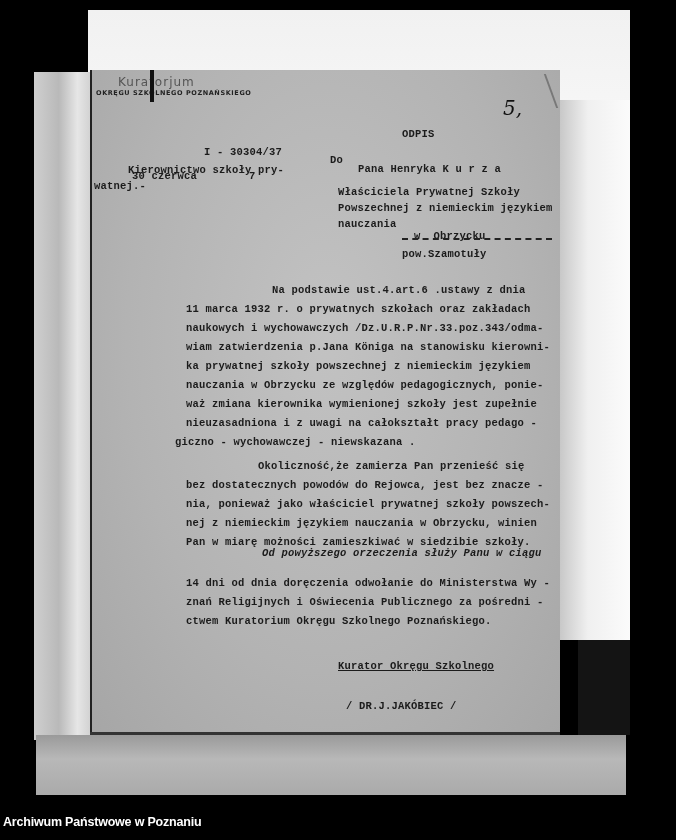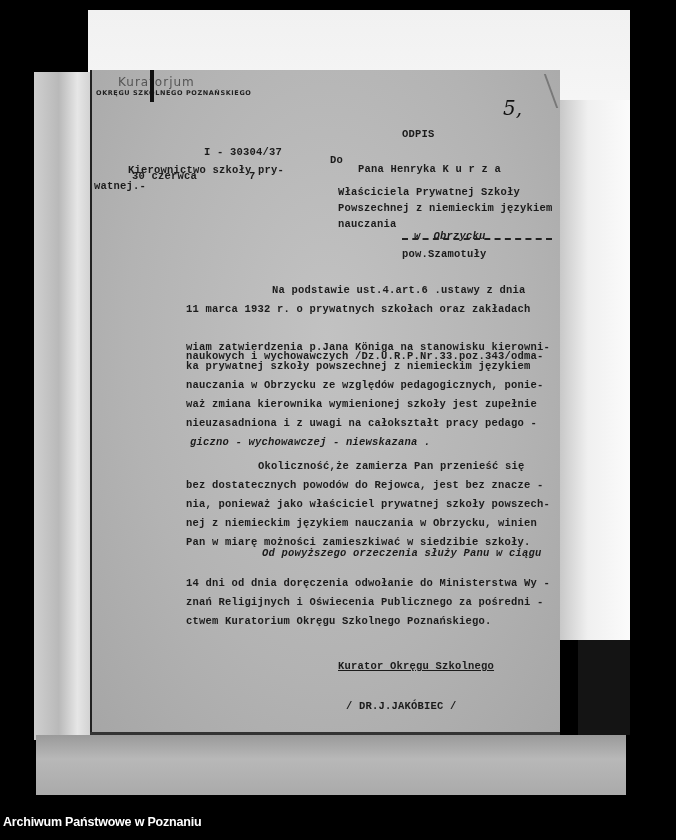--- a/index.html
+++ b/index.html
@@ -72,33 +72,33 @@
   <div class="t" style="left:112px;top:76px;">I - 30304/37</div>
   <div class="t" style="left:36px;top:94px;">Kierownictwo szkoły pry-</div>
   <div class="t" style="left:2px;top:110px;">watnej.-</div>
 
   <div class="t" style="left:310px;top:58px;">ODPIS</div>
   <div class="t" style="left:238px;top:84px;">Do</div>
   <div class="t" style="left:266px;top:93px;">Pana Henryka K u r z a</div>
   <div class="t" style="left:246px;top:116px;">Właściciela Prywatnej Szkoły</div>
   <div class="t" style="left:246px;top:132px;">Powszechnej z niemieckim językiem</div>
   <div class="t" style="left:246px;top:148px;">nauczania</div>
-  <div class="t" style="left:322px;top:160px;white-space:pre;font-style:italic;">w  Obrzycku</div>
+  <div class="t" style="left:322px;top:160px;white-space:pre;">w  Obrzycku</div>
   <div class="dash-line"></div>
   <div class="t" style="left:310px;top:178px;">pow.Szamotuły</div>
 
   <div class="t" style="left:180px;top:214px;">Na podstawie ust.4.art.6 .ustawy z dnia</div>
   <div class="t" style="left:94px;top:233px;">11 marca 1932 r. o prywatnych szkołach oraz zakładach</div>
-  <div class="t" style="left:94px;top:252px;margin-top:28px;">naukowych i wychowawczych /Dz.U.R.P.Nr.33.poz.343/odma-</div>
+  <div class="t" style="left:94px;top:252px;">naukowych i wychowawczych /Dz.U.R.P.Nr.33.poz.343/odma-</div>
   <div class="t" style="left:94px;top:271px;">wiam zatwierdzenia p.Jana Königa na stanowisku kierowni-</div>
   <div class="t" style="left:94px;top:309px;">nauczania w Obrzycku ze względów pedagogicznych, ponie-</div>
   <div class="t" style="left:94px;top:290px;">ka prywatnej szkoły powszechnej z niemieckim językiem</div>
   <div class="t" style="left:94px;top:328px;">waż zmiana kierownika wymienionej szkoły jest zupełnie</div>
   <div class="t" style="left:94px;top:347px;">nieuzasadniona i z uwagi na całokształt pracy pedago -</div>
-  <div class="t" style="left:98px;top:366px;font-style:italic;">giczno - wychowawczej - niewskazana .</div>
+  <div class="t" style="left:83px;top:366px;">giczno - wychowawczej - niewskazana .</div>
   <div class="t" style="left:166px;top:390px;">Okoliczność,że zamierza Pan przenieść się</div>
   <div class="t" style="left:94px;top:409px;">bez dostatecznych powodów do Rejowca, jest bez znacze -</div>
   <div class="t" style="left:94px;top:428px;">nia, ponieważ jako właściciel prywatnej szkoły powszech-</div>
   <div class="t" style="left:94px;top:447px;">nej z niemieckim językiem nauczania w Obrzycku, winien</div>
   <div class="t" style="left:94px;top:466px;">Pan w miarę możności zamieszkiwać w siedzibie szkoły.</div>
   <div class="t" style="left:170px;top:477px;font-style:italic;">Od powyższego orzeczenia służy Panu w ciągu</div>
   <div class="t" style="left:94px;top:507px;">14 dni od dnia doręczenia odwołanie do Ministerstwa Wy -</div>
   <div class="t" style="left:94px;top:526px;">znań Religijnych i Oświecenia Publicznego za pośredni -</div>
   <div class="t" style="left:94px;top:545px;">ctwem Kuratorium Okręgu Szkolnego Poznańskiego.</div>
 

